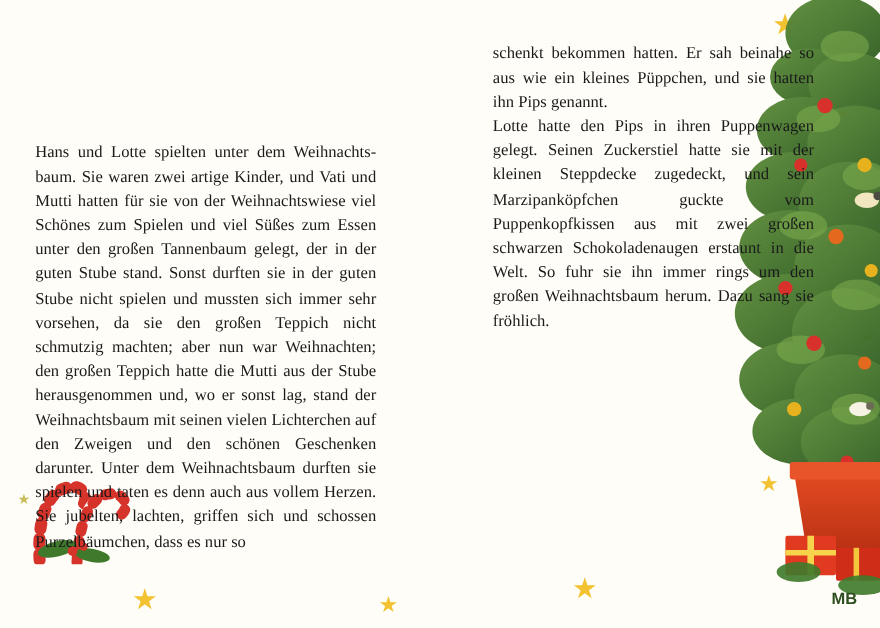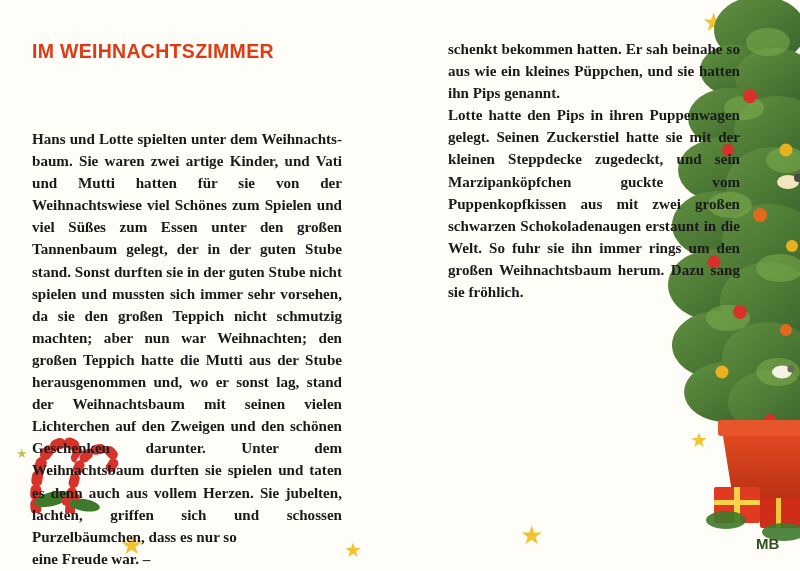--- a/index.html
+++ b/index.html
@@ -91,21 +91,20 @@
     width: 292px;
   }
   p.para {
     margin: 0;
     font-size: 15.1px;
     line-height: 22.1px;
     color: #1a1a1a;
     text-align: justify;
     text-justify: inter-word;
     hyphens: manual;
-    font-weight: bold;
   }
   p.para.indent { text-indent: 34px; }
   p.para + p.para { margin-top: 0; }
 
   .last-line-center {
     display: block;
     text-align: center;
   }
 </style>
 </head>
@@ -220,25 +219,23 @@
       <g fill="#3f7a2c">
         <ellipse cx="34" cy="76" rx="18" ry="7" transform="rotate(-14 34 76)"></ellipse>
         <ellipse cx="66" cy="82" rx="16" ry="6" transform="rotate(10 66 82)"></ellipse>
       </g>
       <circle cx="48" cy="78" r="4.5" fill="#d6342a"></circle>
       <circle cx="58" cy="74" r="3.6" fill="#d6342a"></circle>
     </svg>
   </div>
 
   <div class="col col-left">
-    <h1 class="chapter-title">IM WEIHNACHTSZIMMER</h1>
 
     <div class="body-left">
       <p class="para">Hans und Lotte spielten unter dem Weihnachts-baum. Sie waren zwei artige Kinder, und Vati und Mutti hatten für sie von der Weihnachtswiese viel Schönes zum Spielen und viel Süßes zum Essen unter den großen Tannenbaum gelegt, der in der guten Stube stand. Sonst durften sie in der guten Stube nicht spielen und mussten sich immer sehr vorsehen, da sie den großen Teppich nicht schmutzig machten; aber nun war Weihnachten; den großen Teppich hatte die Mutti aus der Stube herausgenommen und, wo er sonst lag, stand der Weihnachtsbaum mit seinen vielen Lichterchen auf den Zweigen und den schönen Geschenken darunter. Unter dem Weihnachtsbaum durften sie spielen und taten es denn auch aus vollem Herzen. Sie jubelten, lachten, griffen sich und schossen Purzelbäumchen, dass es nur so</p>
-      <p class="para last-line-center">eine Freude war. –</p>
     </div>
   </div>
 
   <div class="col col-right">
     <div class="body-right">
       <p class="para">schenkt bekommen hatten. Er sah beinahe so aus wie ein kleines Püppchen, und sie hatten ihn Pips genannt.</p>
       <p class="para">Lotte hatte den Pips in ihren Puppenwagen gelegt. Seinen Zuckerstiel hatte sie mit der kleinen Steppdecke zugedeckt, und sein Marzipanköpfchen guckte vom Puppenkopfkissen aus mit zwei großen schwarzen Schokoladenaugen erstaunt in die Welt. So fuhr sie ihn immer rings um den großen Weihnachtsbaum herum. Dazu sang sie fröhlich.</p>
     </div>
   </div>
 

